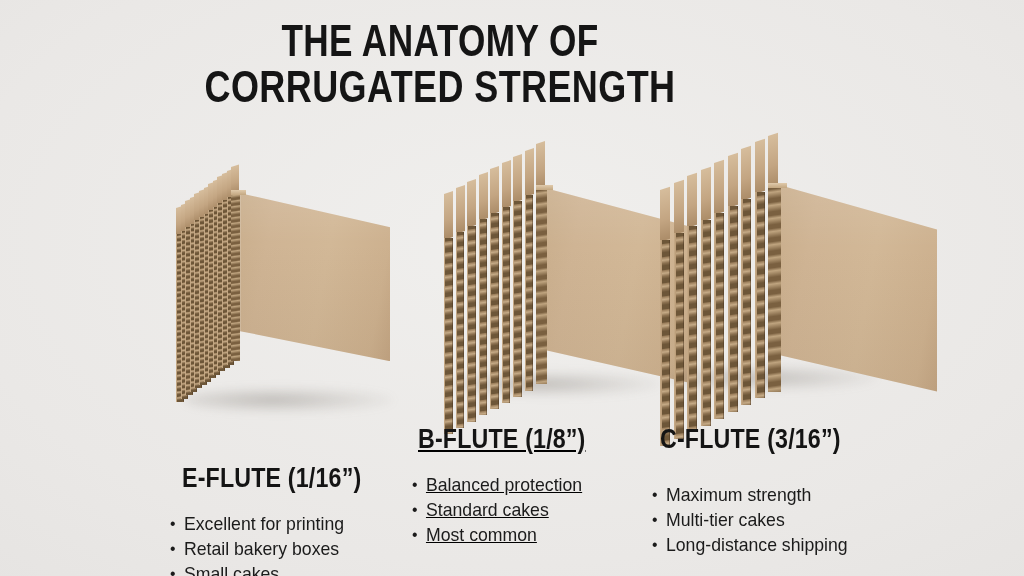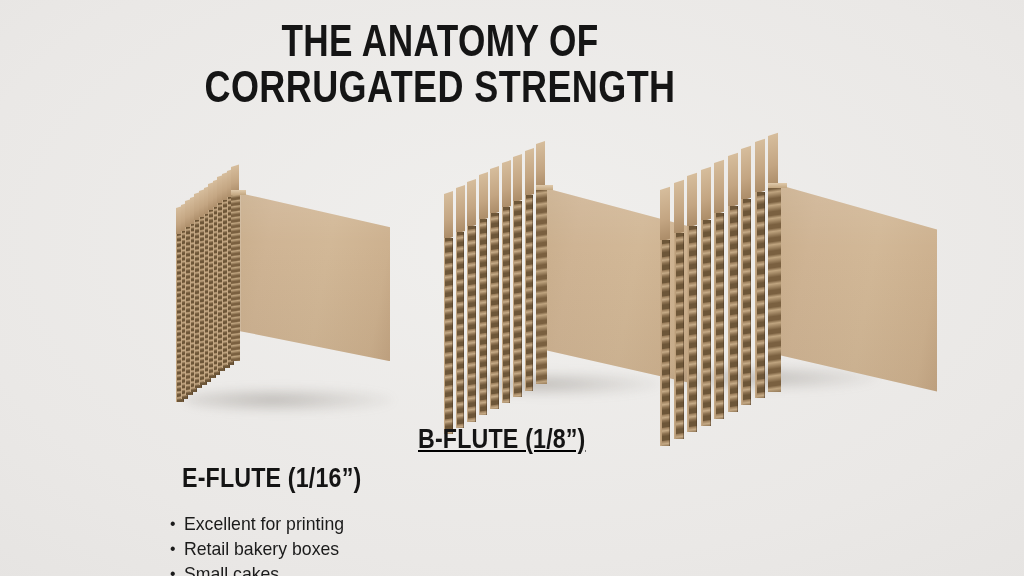--- a/index.html
+++ b/index.html
@@ -264,17 +264,30 @@
       <div class="col-head">E-FLUTE (1/16”)</div>
       <ul class="bullets">
         <li>Excellent for printing</li>
         <li>Retail bakery boxes</li>
         <li>Small cakes</li>
       </ul>
     </div>
 
     <div class="col c2">
       <div class="col-head">B-FLUTE (1/8”)</div>
-    </div>
-
+      <ul class="bullets">
+        <li>Balanced protection</li>
+        <li>Standard cakes</li>
+        <li>Most common</li>
+      </ul>
+    </div>
+
+    <div class="col c3">
+      <div class="col-head">C-FLUTE (3/16”)</div>
+      <ul class="bullets">
+        <li>Maximum strength</li>
+        <li>Multi-tier cakes</li>
+        <li>Long-distance shipping</li>
+      </ul>
+    </div>
 
   </div>
 </div>
 
 </body></html>

